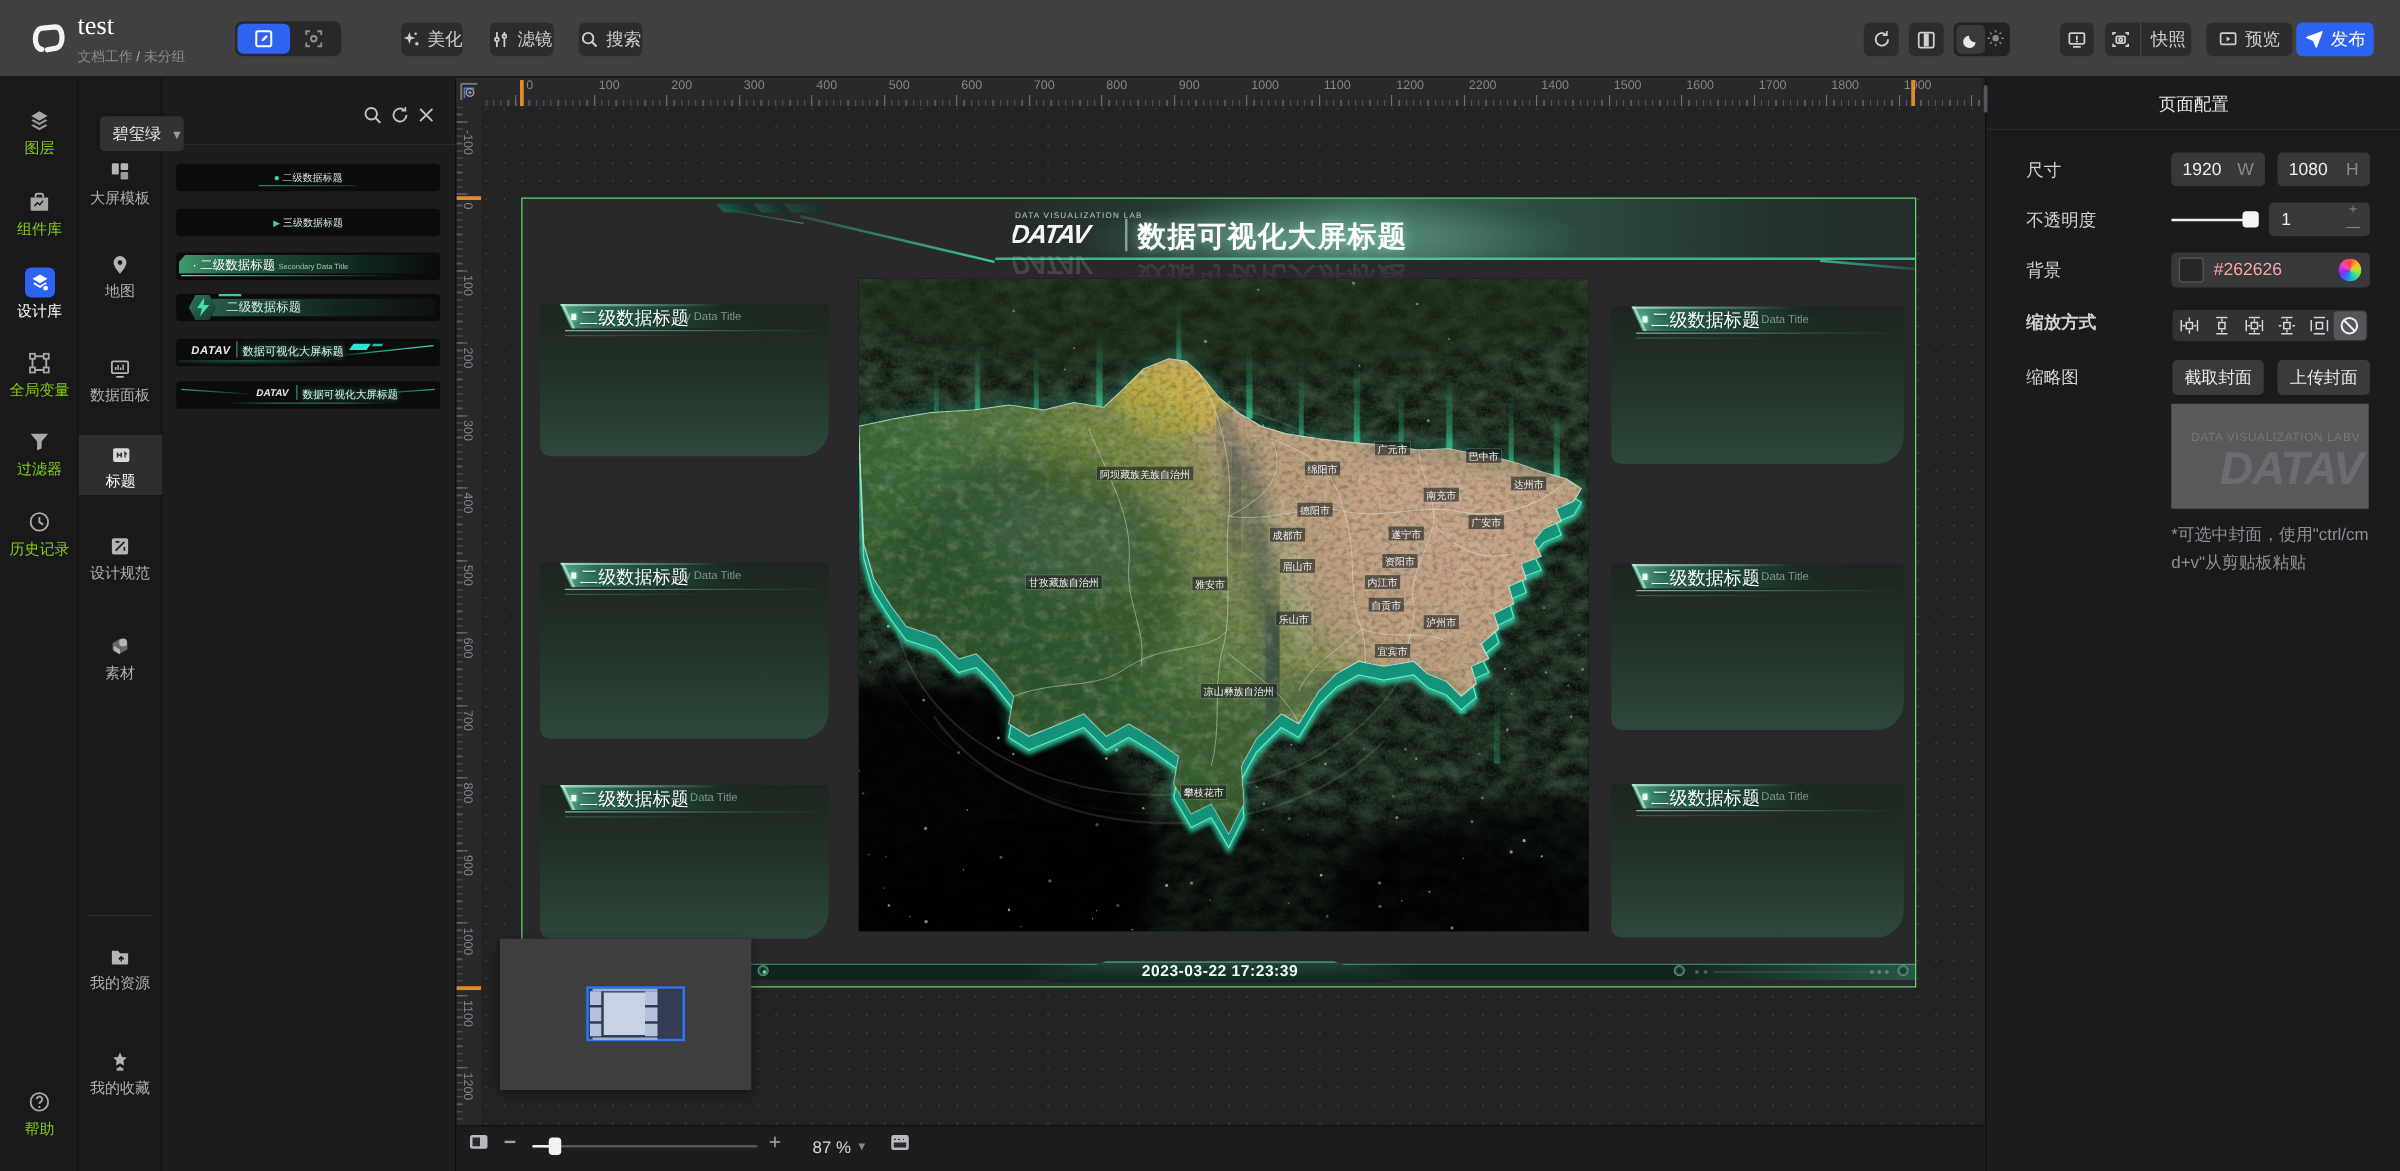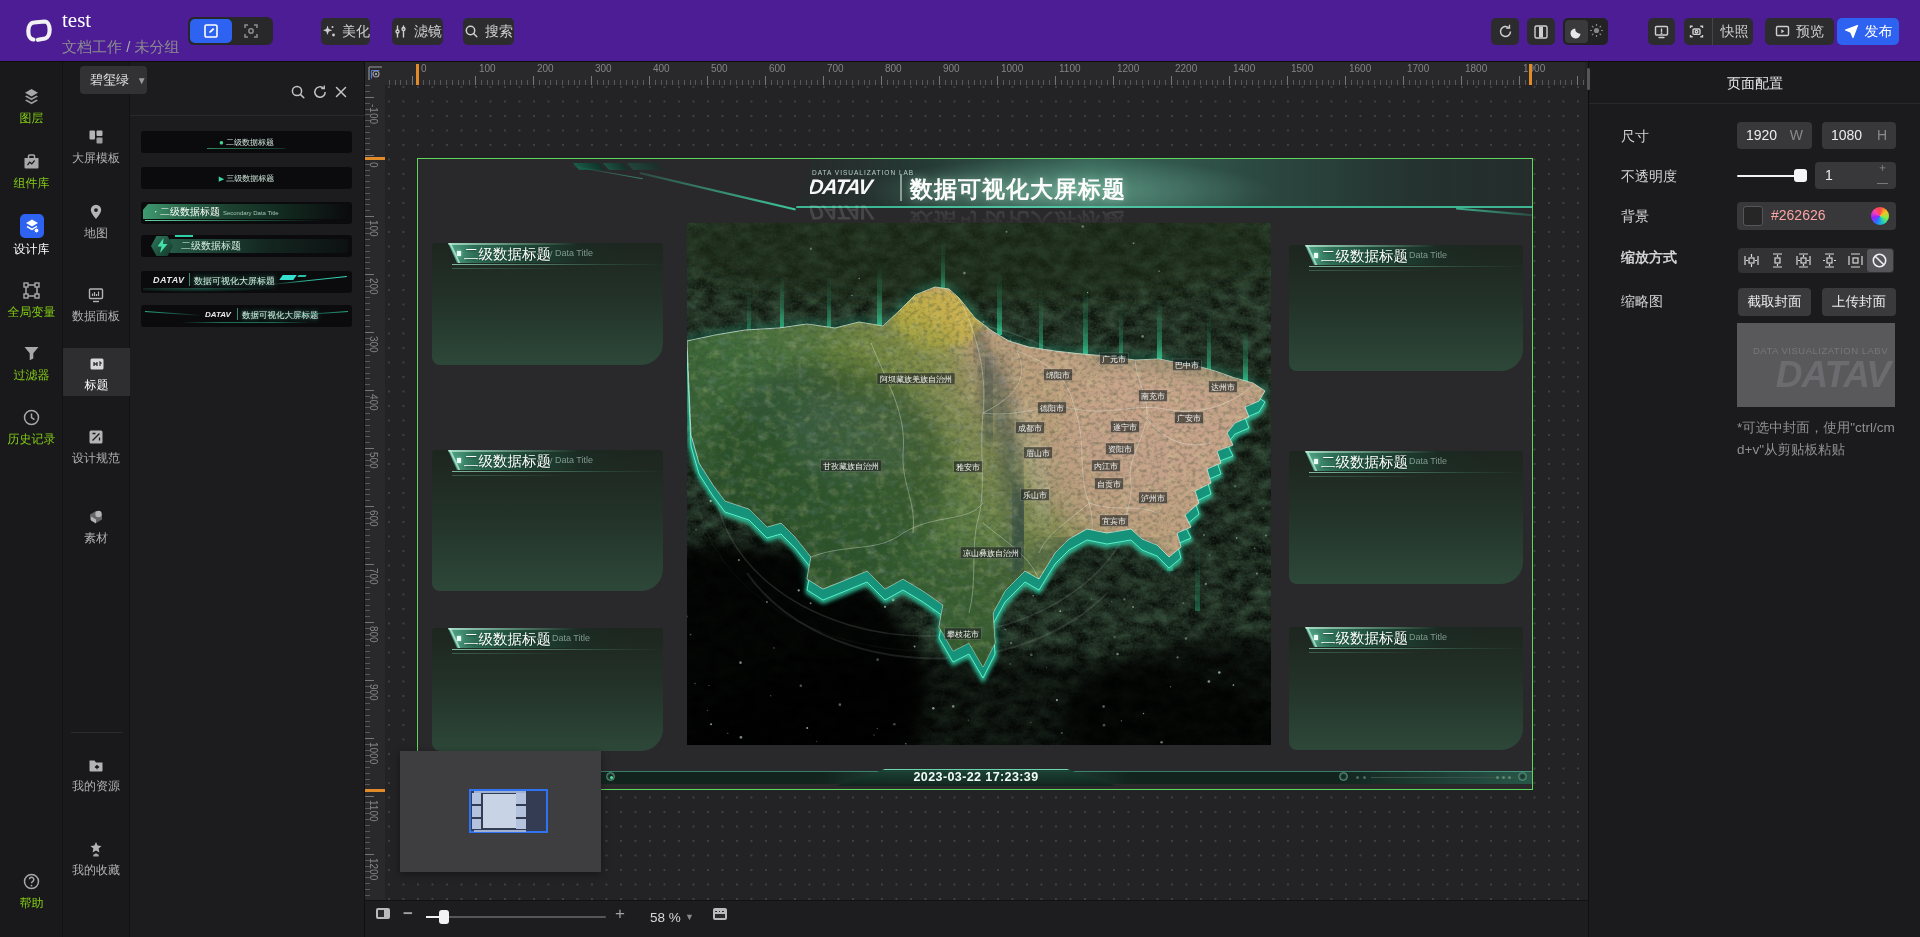--- a/index.html
+++ b/index.html
@@ -1,40 +1,40 @@
 <!DOCTYPE html>
 <html><head>
 <meta charset="utf-8">
 <style>
   * { margin:0; padding:0; box-sizing:border-box; }
   html,body { width:1920px; height:937px; overflow:hidden; background:#161618; font-family:"Liberation Sans",sans-serif; }
   #app { position:relative; width:1920px; height:937px; }
 
   
-  #topbar { position:absolute; left:0; top:0; width:1920px; height:62px; background:#4c1d95; border-bottom:1px solid #0d0d0d; z-index:50; }
+  #topbar { position:absolute; left:0; top:0; width:1920px; height:62px; background:#404040; border-bottom:1px solid #0d0d0d; z-index:50; }
   #logo { position:absolute; left:24px; top:15px; width:30px; height:31px; }
   #doc-title { position:absolute; left:62px; top:8px; color:#fff; font-family:"Liberation Serif",serif; font-size:21px; }
-  #doc-sub { position:absolute; left:62px; top:38px; color:#8c8c8e; font-size:15px; }
+  #doc-sub { position:absolute; left:62px; top:38px; color:#8c8c8e; font-size:11px; }
   #doc-sub b { color:#aaaaac; font-weight:normal; }
   .tb-btn { position:absolute; top:18px; height:27px; background:#2c2c2e; border-radius:5px; color:#cfcfd1; font-size:14px; display:flex; align-items:center; justify-content:center; gap:6px; }
   #toggle-group { position:absolute; left:188px; top:17px; width:85px; height:28px; background:#28282a; border-radius:6px; }
   #toggle-a { position:absolute; left:2px; top:2px; width:42px; height:24px; background:#2e62f1; border-radius:5px; display:flex; align-items:center; justify-content:center; }
   #toggle-b { position:absolute; right:2px; top:2px; width:40px; height:24px; display:flex; align-items:center; justify-content:center; }
 
   
   #side1 { position:absolute; left:0; top:62px; width:63px; height:875px; background:#19191b; border-right:1px solid #111113; }
   #side2 { position:absolute; left:63px; top:62px; width:67px; height:875px; background:#19191b; border-right:1px solid #111113; }
   .s1item { position:absolute; left:0; width:63px; text-align:center; color:#84cc16; font-size:12px; }
   .s1item svg { display:block; margin:0 auto 4px; }
   .s2item { position:absolute; left:0; width:66px; text-align:center; color:#b0b0b2; font-size:12px; }
   .s2item svg { display:block; margin:0 auto 4px; }
 
   
   #tpanel { position:absolute; left:130px; top:62px; width:235px; height:875px; background:#1c1c1e; border-right:1px solid #0f0f11; }
-  #theme-btn { position:absolute; left:80px; top:66px; width:67px; height:28px; background:#323234; border-radius:4px; color:#e8e8ea; font-size:13px; line-height:28px; padding-left:10px; z-index:20; }
+  #theme-btn { position:absolute; left:80px; top:93px; width:67px; height:28px; background:#323234; border-radius:4px; color:#e8e8ea; font-size:13px; line-height:28px; padding-left:10px; z-index:20; }
   #tpanel-divider { position:absolute; left:0; top:53px; width:235px; height:1px; background:#29292b; }
   .thumb { position:absolute; left:11px; width:211px; height:22px; background:#0b0b0d; border-radius:3px; overflow:hidden; }
 
   
   #canvas { position:absolute; left:365px; top:62px; width:1223px; height:875px; background:#232325; overflow:hidden;
     background-image:radial-gradient(circle 1.3px at 1px 1px, #414143 60%, transparent 61%); background-size:14.5px 14.5px; background-position:8.5px 24px; }
   #hruler { position:absolute; left:365px; top:62px; width:1220px; height:23px; background:#29292b; overflow:hidden; }
   #vruler { position:absolute; left:365px; top:85px; width:20px; height:815px; background:#29292b; overflow:hidden; }
   #ruler-corner { position:absolute; left:365px; top:62px; width:20px; height:23px; background:#29292b; z-index:5; }
 
@@ -618,21 +618,21 @@
     </div>
   </div>
   <div id="btoolbar">
     <div style="position:absolute;left:11px;top:7px;width:14px;height:11px;background:#bababe;border-radius:2px;"></div>
     <div style="position:absolute;left:13px;top:9px;width:6px;height:7px;background:#2a2a2c;"></div>
     <div style="position:absolute;left:38px;top:3px;color:#a2a2a6;font-size:17px;font-weight:bold;">−</div>
     <div style="position:absolute;left:61px;top:15px;width:180px;height:2px;background:#56565a;border-radius:1px;"></div>
     <div style="position:absolute;left:61px;top:15px;width:15px;height:2px;background:#f0f0f2;"></div>
     <div style="position:absolute;left:74px;top:9px;width:10px;height:14px;background:#f2f2f4;border-radius:3px;"></div>
     <div style="position:absolute;left:250px;top:3px;color:#a2a2a6;font-size:17px;">+</div>
-    <div style="position:absolute;left:285px;top:9px;color:#d8d8da;font-size:13.5px;">58 %</div>
+    <div style="position:absolute;left:285px;top:9px;color:#d8d8da;font-size:13.5px;">87 %</div>
     <div style="position:absolute;left:320px;top:11px;color:#8a8a8e;font-size:9px;">▼</div>
     <div style="position:absolute;left:348px;top:7px;width:14px;height:12px;background:#bababe;border-radius:2px;"></div>
     <div style="position:absolute;left:350px;top:9.5px;width:10px;height:1.5px;background:repeating-linear-gradient(90deg,#2a2a2c 0 1.5px,transparent 1.5px 3.5px);"></div>
     <div style="position:absolute;left:350px;top:12.5px;width:10px;height:4.5px;background:#2a2a2c;"></div>
   </div>
   <div id="topbar">
     <svg id="logo" viewBox="0 0 30 31">
         <path d="M9.5 24.5 C2.5 24 2.5 8 10 7.5 L20.5 6.5 C27 6.5 27.5 22 21 23.5 L14 24.8" fill="none" stroke="#f2f2f2" stroke-width="4.2" stroke-linecap="round"></path>
       </svg>
     <div id="doc-title">test</div>

